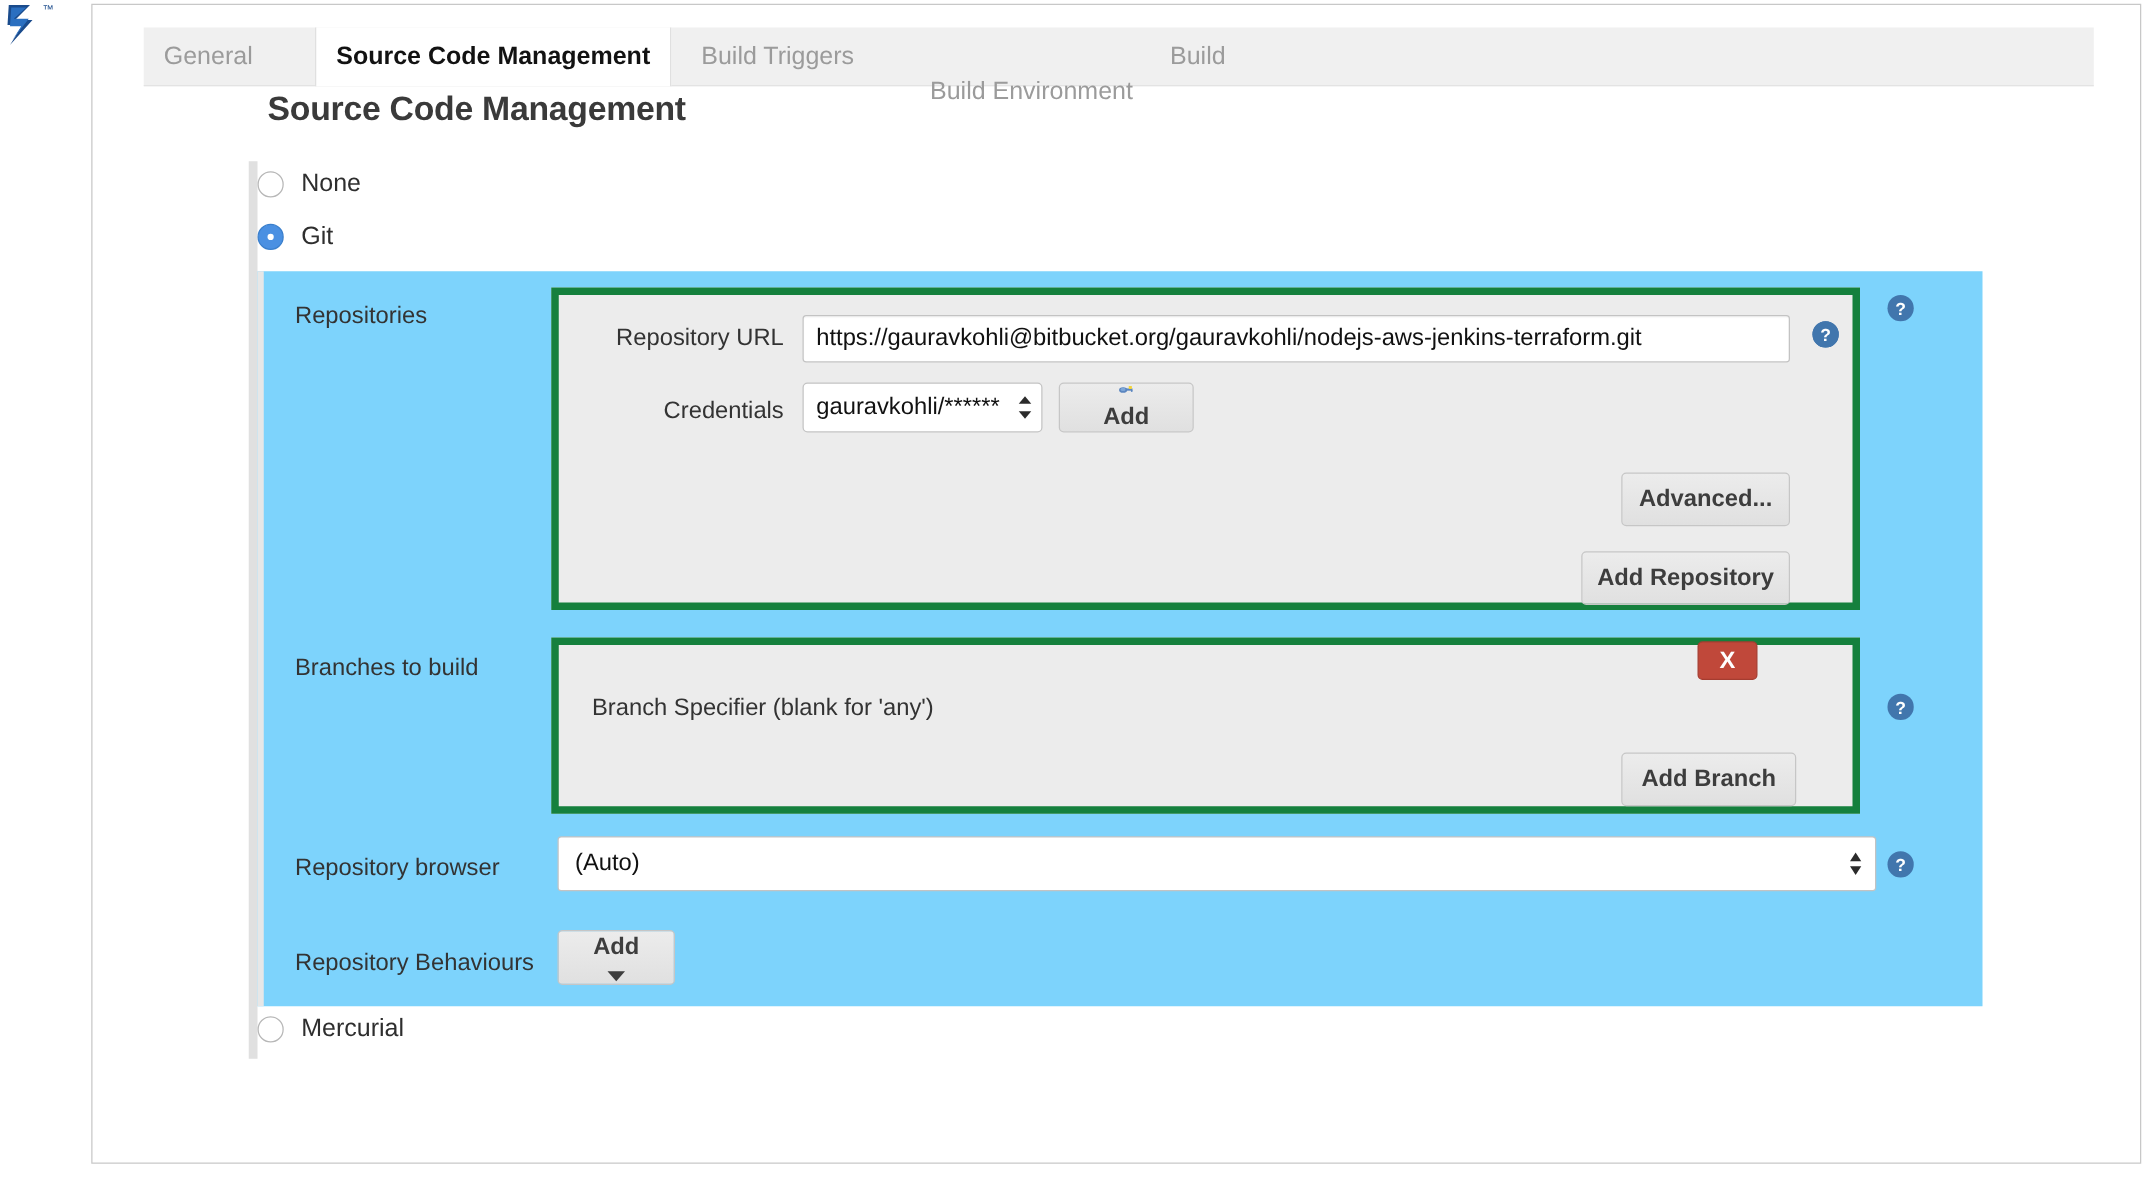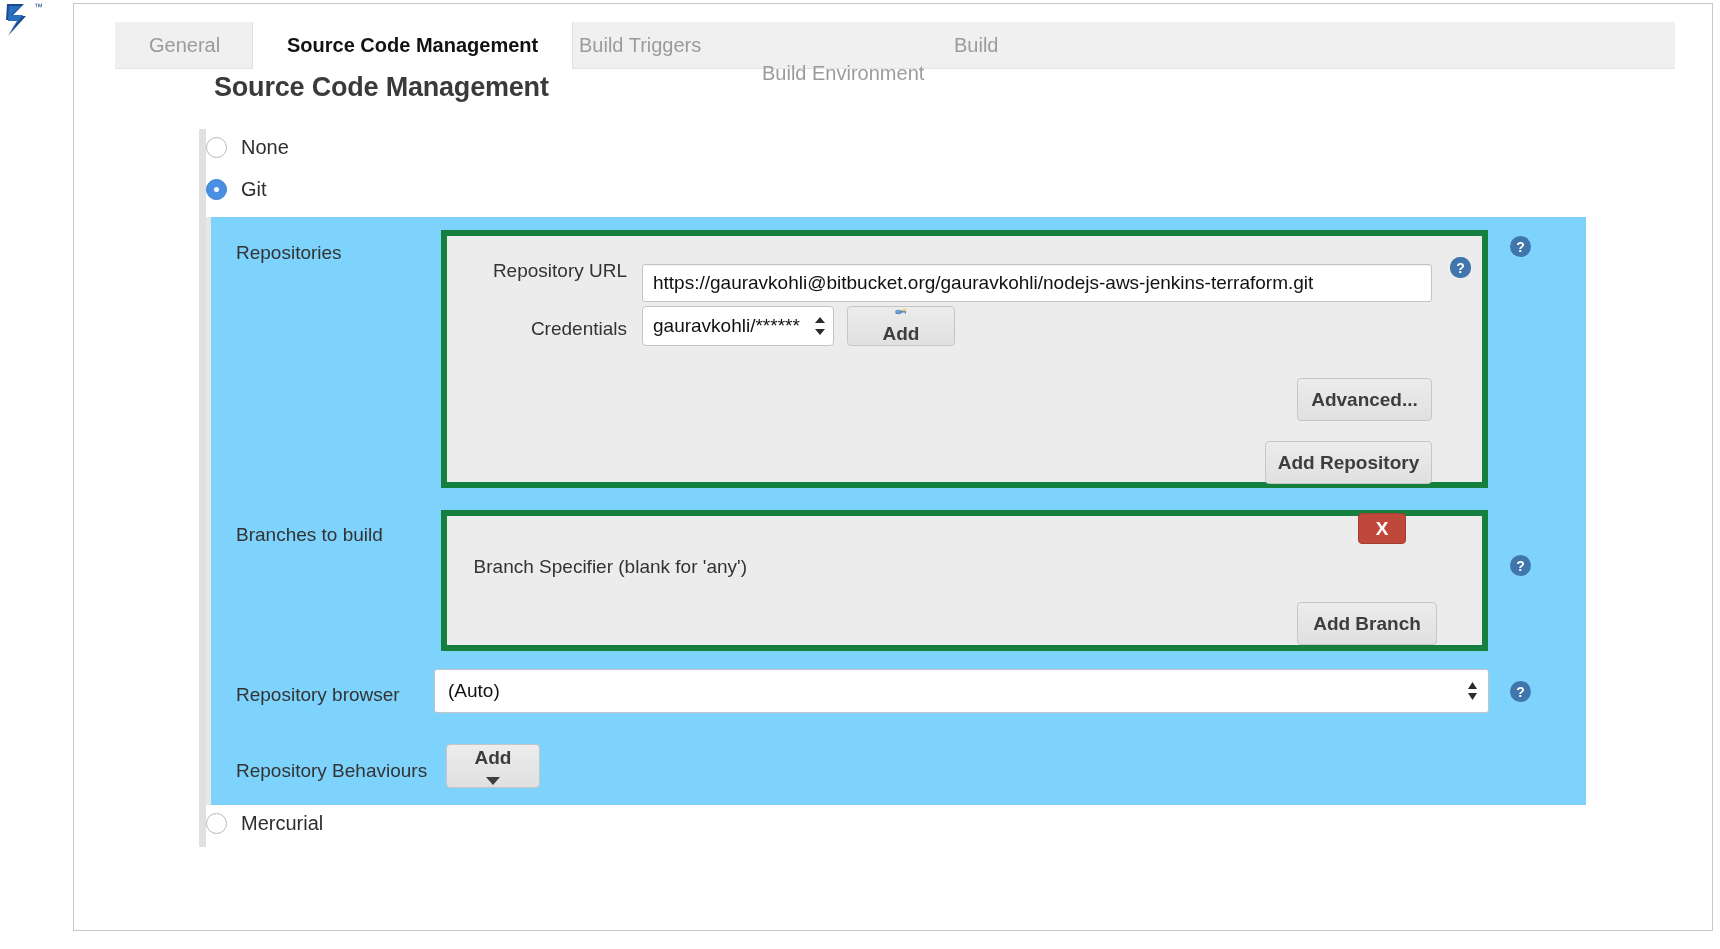--- a/index.html
+++ b/index.html
@@ -53,21 +53,21 @@
     height: 47px;
     background: #f0f0f0;
     border-bottom: 1px solid #e3e3e3;
     box-sizing: border-box;
   }
   .tab {
     position: absolute;
     top: 0;
     height: 47px;
     line-height: 47px;
-    padding: 0 34px;
+    padding: 0 16px;
     font-size: 20px;
     color: #9b9b9b;
     box-sizing: border-box;
     white-space: nowrap;
     cursor: pointer;
   }
   .tab.active {
     background: #ffffff;
     color: #121212;
     font-weight: bold;
@@ -240,20 +240,21 @@
     background: #ffffff;
     border: 1px solid #c3c3c3;
     border-radius: 3px;
     box-sizing: border-box;
     font-size: 19px;
     color: #111111;
     padding: 0 36px 0 13px;
     display: flex;
     align-items: center;
     cursor: pointer;
+    margin-left: 12px;
   }
 
   
   .btn {
     position: absolute;
     background: linear-gradient(#ececec, #e0e0e0);
     border: 1px solid #c6c6c6;
     border-radius: 4px;
     box-sizing: border-box;
     font-size: 19px;
@@ -341,21 +342,21 @@
   </div>
 
   <div class="git-block">
     <div class="git-inner-rail"></div>
 
     <div class="field-label" style="left:30px; top:25px;">Repositories</div>
 
     <div class="inset-card" style="left:235px; top:13px; width:1047px; height:258px;">
 
       <div class="sub-label" style="left:10px; top:24px; width:170px;">Repository URL</div>
-      <div class="txt-input" style="left:195px; top:28px; width:790px; height:38px;text-align:center;">https://gauravkohli@bitbucket.org/gauravkohli/nodejs-aws-jenkins-terraform.git</div>
+      <div class="txt-input" style="left:195px; top:16px; width:790px; height:38px;text-align:center;">https://gauravkohli@bitbucket.org/gauravkohli/nodejs-aws-jenkins-terraform.git</div>
       <div class="help-icon" style="left:1002px; top:20px;">
         <svg width="23" height="23" viewBox="0 0 23 23">
           <circle cx="11.5" cy="11.5" r="10.5" fill="#3a6ea8" stroke="#2b5party"></circle>
           <circle cx="11.5" cy="11.5" r="10.5" fill="#4176ad"></circle>
           <text x="11.5" y="17" font-size="14" font-weight="bold" fill="#ffffff" text-anchor="middle" font-family="Liberation Sans, sans-serif">?</text>
         </svg>
       </div>
 
       <div class="sub-label" style="left:10px; top:82px; width:170px;">Credentials</div>
       <div class="sel-mac" style="left:195px; top:70px; width:192px; height:40px;">

